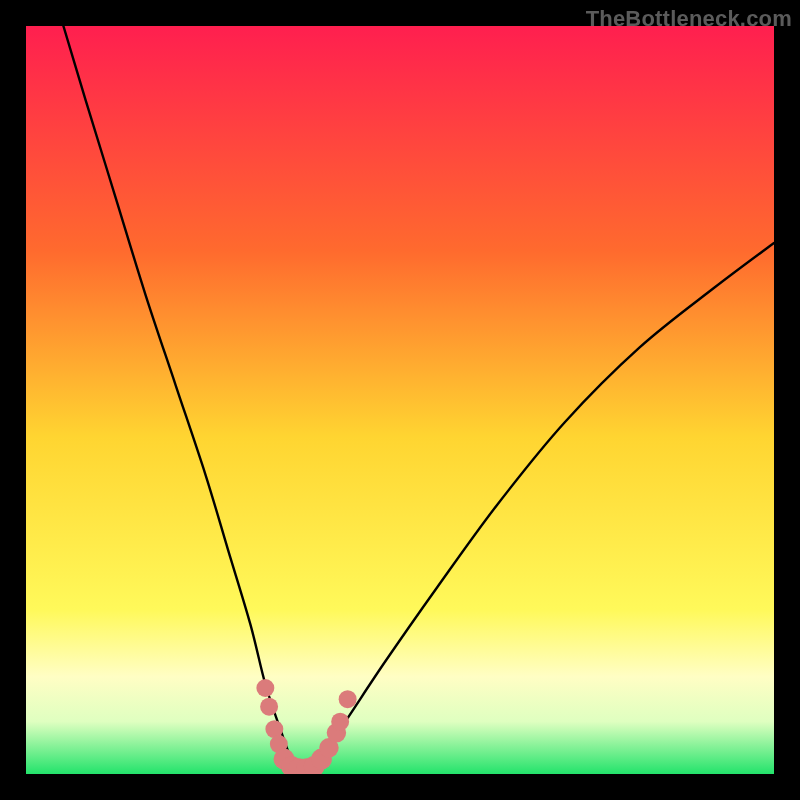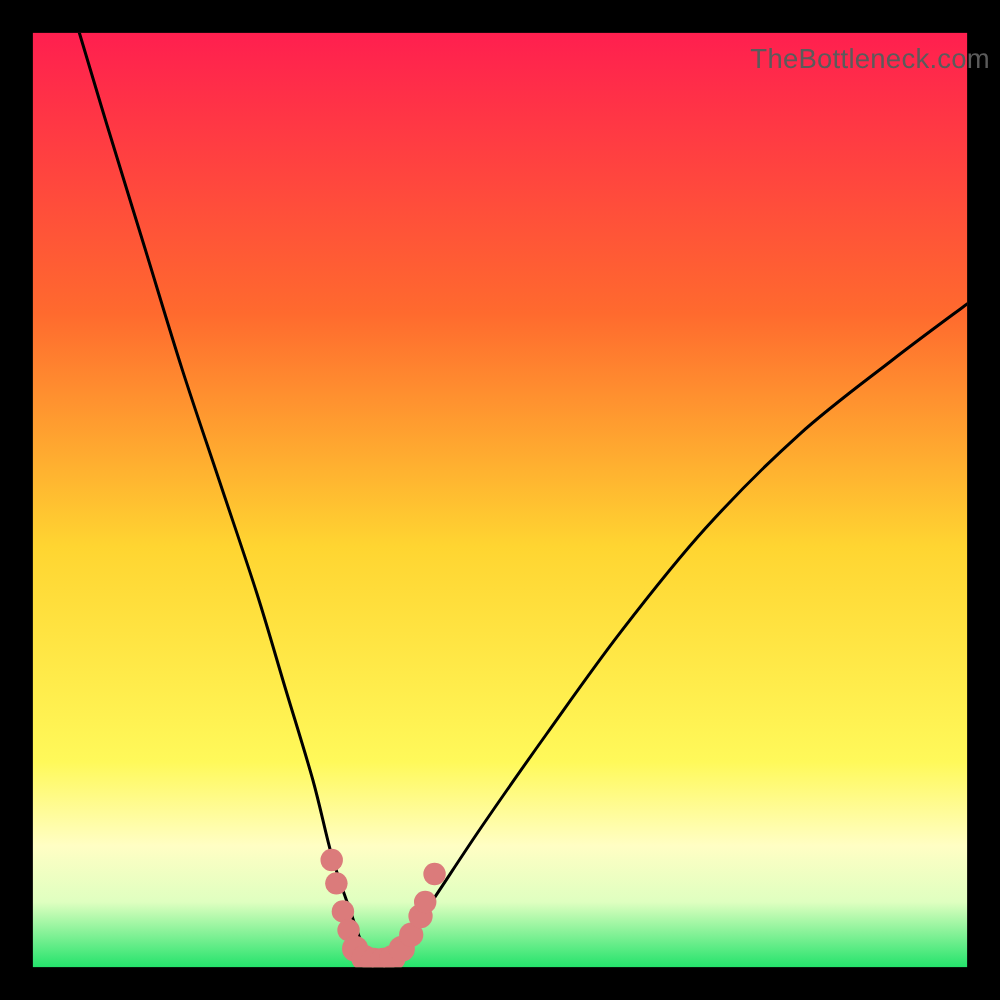--- a/index.html
+++ b/index.html
@@ -23,25 +23,24 @@
     top: 26px;
     width: 748px;
     height: 748px;
     overflow: hidden;
   }
   .watermark {
     position: absolute;
     top: 6px;
     right: 8px;
     font-size: 22px;
-    font-weight: 400;
+    font-weight: 700;
     color: #5b5b5b;
     letter-spacing: 0.2px;
     user-select: none;
-    margin-top: 28px;
   }
   svg { display: block; }
 </style>
 </head>
 <body>
 
 <div class="frame">
   <div class="plot">
     <svg id="chart-svg" width="748" height="748" viewBox="0 0 100 100" preserveAspectRatio="none">
       <defs>

